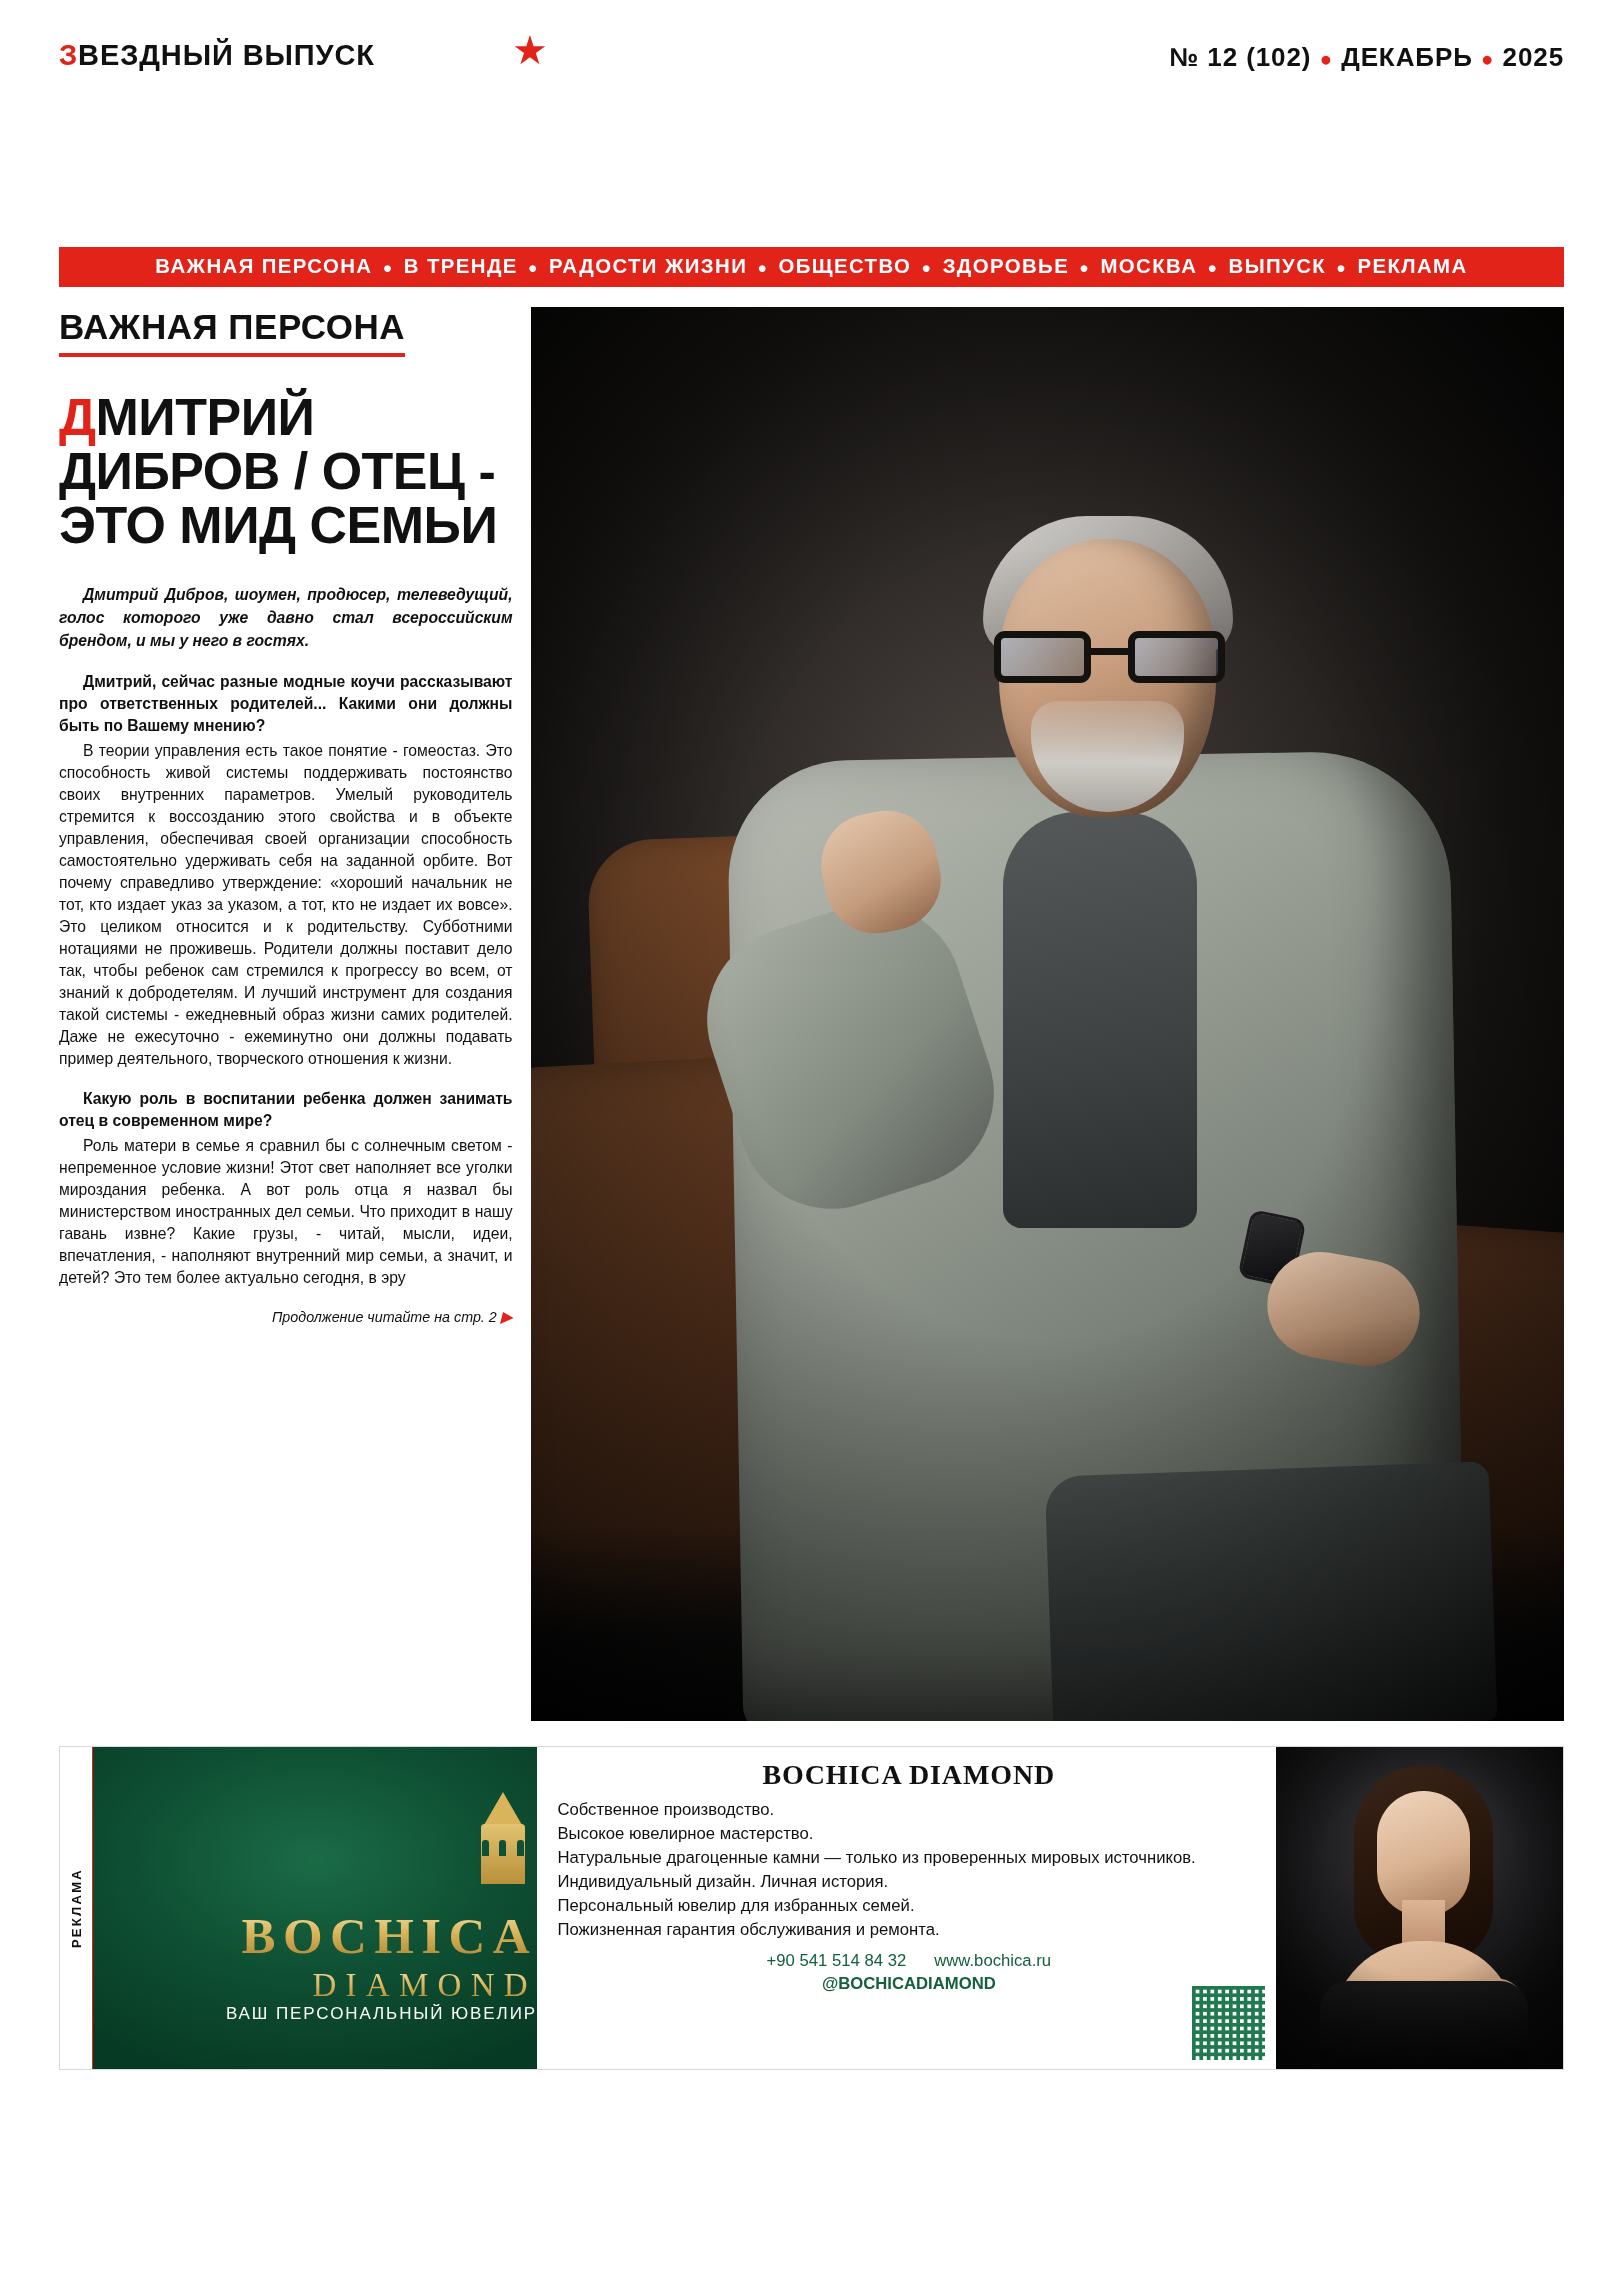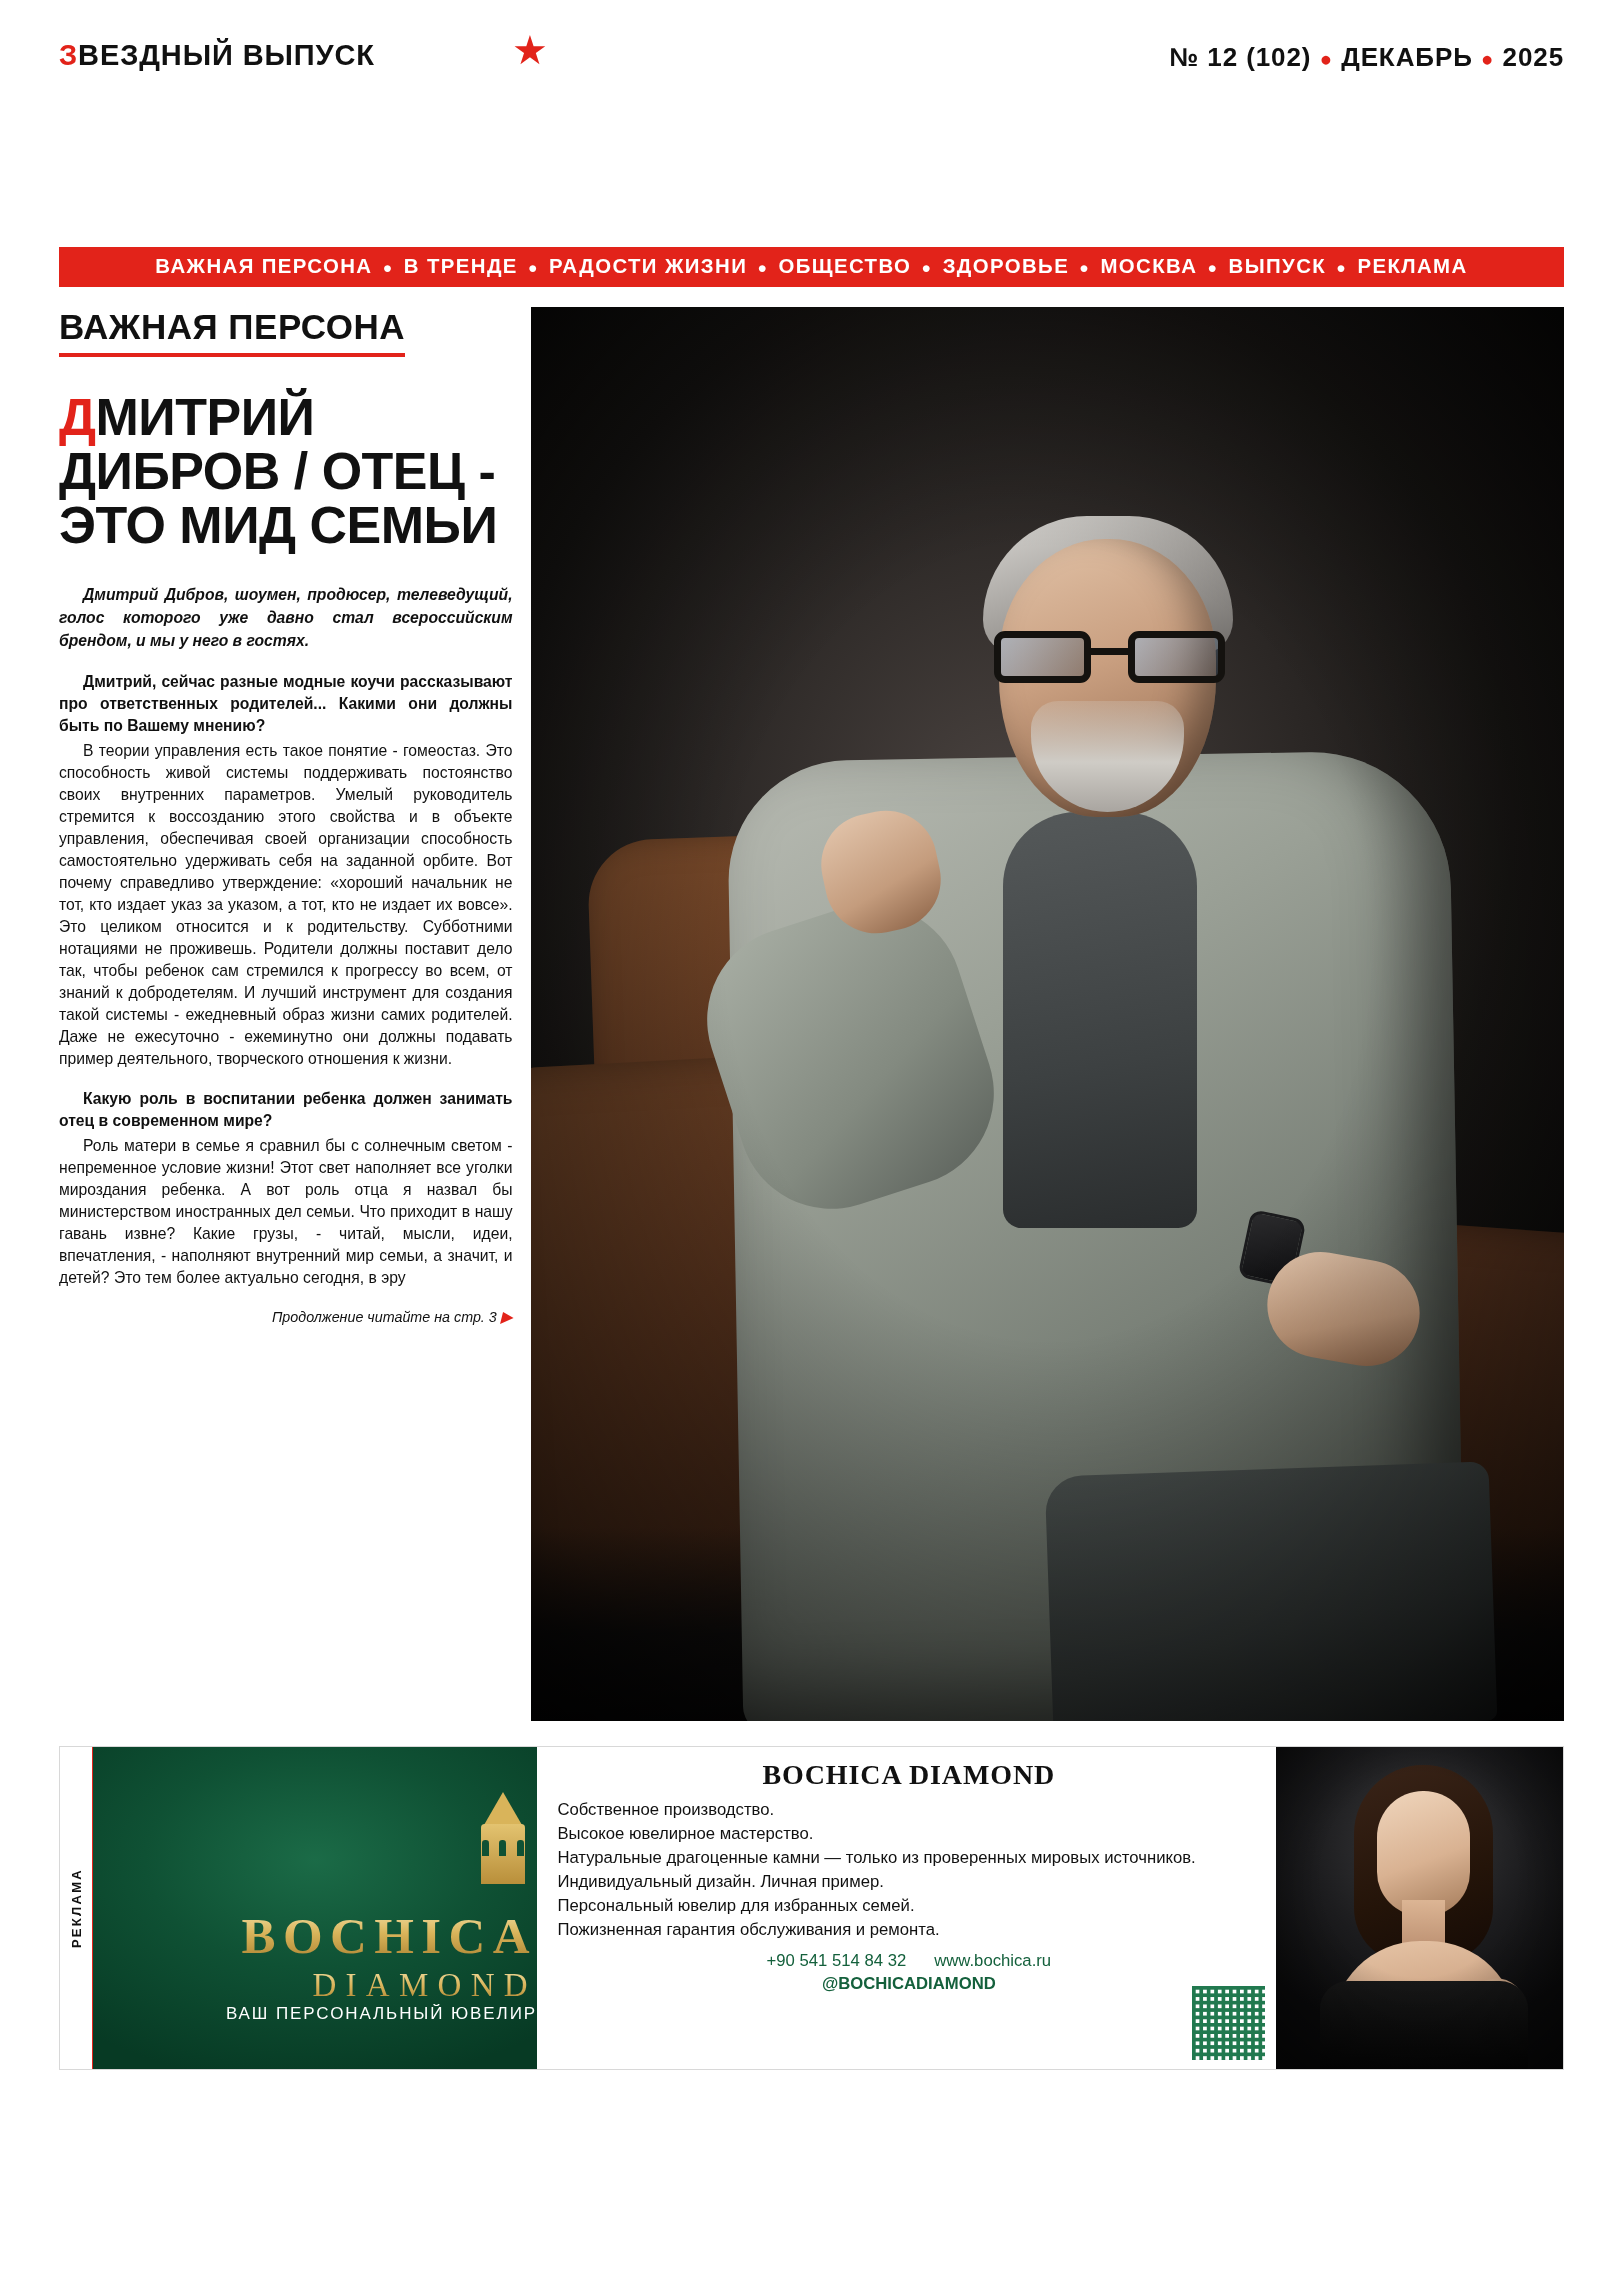--- a/index.html
+++ b/index.html
@@ -636,21 +636,21 @@
       <div class="headline"><span class="drop">Д</span><span>МИТРИЙ ДИБРОВ / ОТЕЦ - ЭТО МИД СЕМЬИ</span></div>
 
       <div class="lead">Дмитрий Дибров, шоумен, продюсер, телеведущий, голос которого уже давно стал всероссийским брендом, и мы у него в гостях.</div>
 
       <div class="q">Дмитрий, сейчас разные модные коучи рассказывают про ответственных родителей... Какими они должны быть по Вашему мнению?</div>
       <div class="a">В теории управления есть такое понятие - гомеостаз. Это способность живой системы поддерживать постоянство своих внутренних параметров. Умелый руководитель стремится к воссозданию этого свойства и в объекте управления, обеспечивая своей организации способность самостоятельно удерживать себя на заданной орбите. Вот почему справедливо утверждение: «хороший начальник не тот, кто издает указ за указом, а тот, кто не издает их вовсе». Это целиком относится и к родительству. Субботними нотациями не проживешь. Родители должны поставит дело так, чтобы ребенок сам стремился к прогрессу во всем, от знаний к добродетелям. И лучший инструмент для создания такой системы - ежедневный образ жизни самих родителей. Даже не ежесуточно - ежеминутно они должны подавать пример деятельного, творческого отношения к жизни.</div>
 
       <div class="q">Какую роль в воспитании ребенка должен занимать отец в современном мире?</div>
       <div class="a">Роль матери в семье я сравнил бы с солнечным светом - непременное условие жизни! Этот свет наполняет все уголки мироздания ребенка. А вот роль отца я назвал бы министерством иностранных дел семьи. Что приходит в нашу гавань извне? Какие грузы, - читай, мысли, идеи, впечатления, - наполняют внутренний мир семьи, а значит, и детей? Это тем более актуально сегодня, в эру</div>
 
-      <div class="jump"><span>Продолжение читайте на стр. 3</span><span class="arrow">▶</span></div>
+      <div class="jump"><span>Продолжение читайте на стр. 2</span><span class="arrow">▶</span></div>
     </div>
 
     <div class="col-right">
       <div class="photo">
         <div class="ph-bgwall"></div>
         <div class="ph-chair-back"></div>
         <div class="ph-chair"></div>
         <div class="ph-chair-right"></div>
         <div class="ph-floor"></div>
         <div class="ph-person">
@@ -692,21 +692,21 @@
       <div class="ad-brand">BOCHICA</div>
       <div class="ad-brand2">DIAMOND</div>
       <div class="ad-tag">ВАШ ПЕРСОНАЛЬНЫЙ ЮВЕЛИР</div>
     </div>
 
     <div class="ad-mid">
       <div class="ad-title">BOCHICA DIAMOND</div>
       <div class="ad-line">Собственное производство.</div>
       <div class="ad-line">Высокое ювелирное мастерство.</div>
       <div class="ad-line">Натуральные драгоценные камни — только из проверенных мировых источников.</div>
-      <div class="ad-line">Индивидуальный дизайн. Личная пример.</div>
+      <div class="ad-line">Индивидуальный дизайн. Личная история.</div>
       <div class="ad-line">Персональный ювелир для избранных семей.</div>
       <div class="ad-line">Пожизненная гарантия обслуживания и ремонта.</div>
       <div class="ad-contact">
         <span>+90 541 514 84 32</span><span class="sp"></span><span>www.bochica.ru</span>
       </div>
       <div class="ad-insta">@BOCHICADIAMOND</div>
       <div class="qr">
         <div class="qr-grid"></div>
       </div>
     </div>

